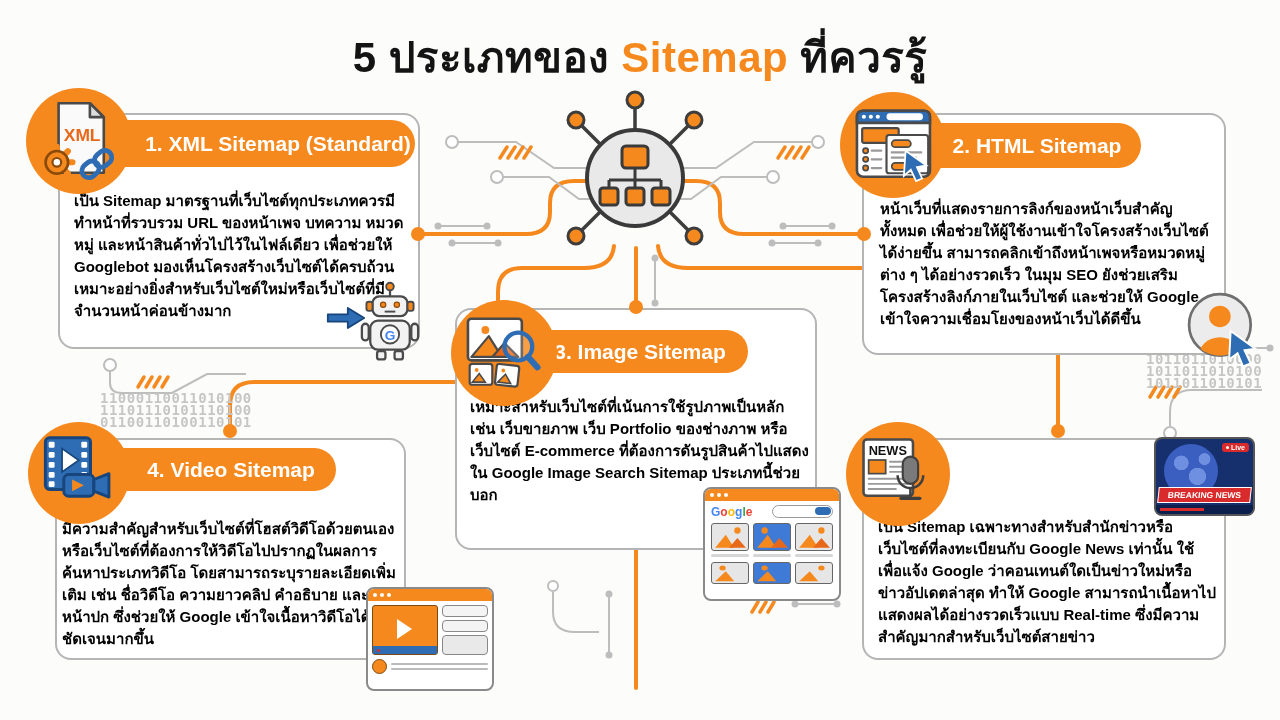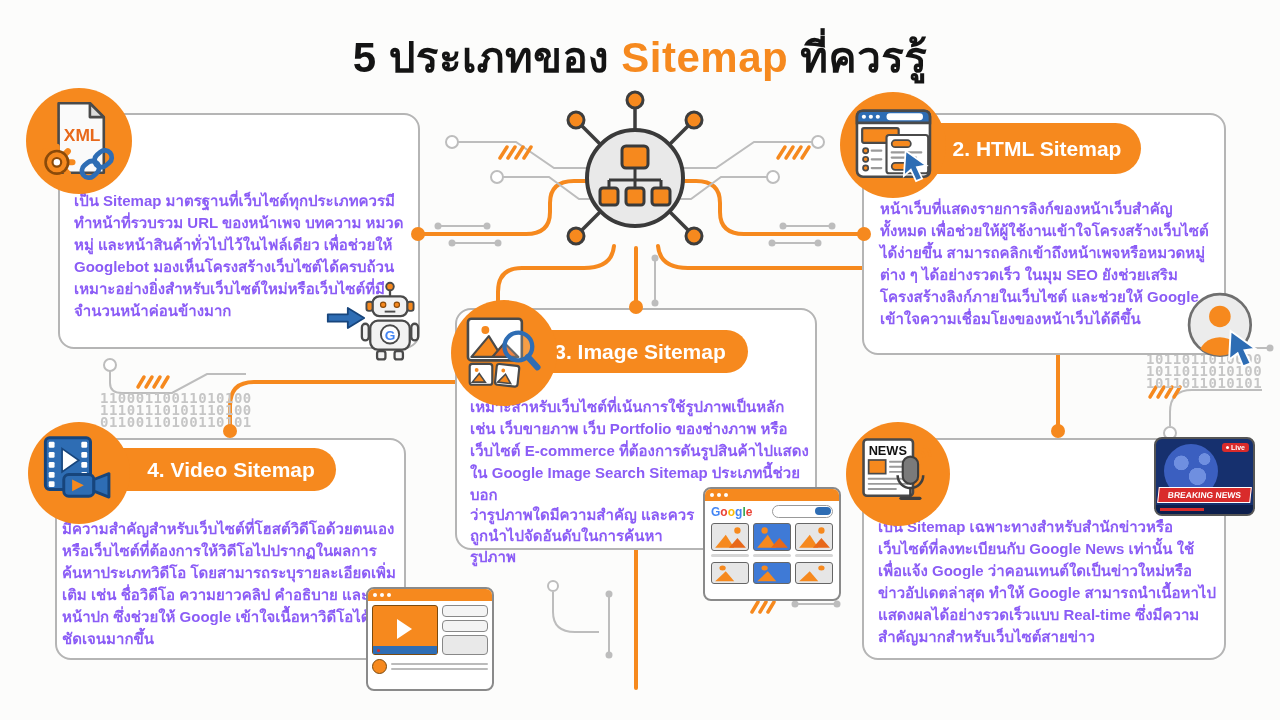--- a/index.html
+++ b/index.html
@@ -19,21 +19,21 @@
   .binary{position:absolute;font-family:"DejaVu Sans Mono",monospace;font-size:14px;
           line-height:12px;color:#c6c6c6;font-weight:bold;letter-spacing:.5px;z-index:1;}
 
   
   .card{position:absolute;background:#fff;border:2px solid #b5b5b5;border-radius:16px;z-index:2;}
   .pill{position:absolute;background:#f6891e;border-radius:28px;color:#fff;font-weight:700;
         font-size:21px;display:flex;align-items:center;justify-content:center;z-index:3;}
   .icon-circle{position:absolute;border-radius:50%;background:#f6891e;z-index:4;
         display:flex;align-items:center;justify-content:center;}
   .icon-circle svg{width:82%;height:82%;overflow:visible;}
-  .body-text{position:absolute;color:#8b5cf6;font-weight:600;font-size:15px;
+  .body-text{position:absolute;color:#000000;font-weight:600;font-size:15px;
         line-height:22px;z-index:3;}
 
   
   .hub{position:absolute;left:545px;top:88px;width:180px;height:180px;z-index:3;}
 
   
   .sprite{position:absolute;z-index:5;}
 
   
   .mock{position:absolute;background:#fff;border:2px solid #8a8a8a;border-radius:8px;
@@ -163,20 +163,23 @@
     <div>1011011010000</div>
     <div>1011011010100</div>
     <div>1011011010101</div>
   </div>
 
   <div class="title">
     <span>5 ประเภทของ </span><span class="hl">Sitemap</span><span> ที่ควรรู้</span>
   </div>
 
   <div class="card" style="left:58px;top:113px;width:358px;height:232px;"></div>
+  <div class="pill" style="left:95px;top:120px;width:320px;height:47px;padding-left:46px;box-sizing:border-box;">
+    <span>1. XML Sitemap (Standard)</span>
+  </div>
   <div class="icon-circle" style="left:26px;top:88px;width:106px;height:106px;text-align:right;">
     <svg viewBox="0 0 100 100">
       <path d="M26 6 h36 l16 16 v64 h-52 z" fill="#fafafa" stroke="#4a4a4a" stroke-width="3" stroke-linejoin="round"></path>
       <path d="M62 6 l16 16 h-16 z" fill="#dcdcdc" stroke="#4a4a4a" stroke-width="3" stroke-linejoin="round"></path>
       <text x="32" y="50" font-size="20" font-weight="bold" fill="#e8681a">XML</text>
       <g>
         <g stroke="#f6891e" stroke-width="7" stroke-linecap="round">
           <path d="M36 74 H42 M24 86 V92 M12 74 H6 M24 62 V56"></path>
           <path d="M32.5 82.5 L36.7 86.7 M15.5 82.5 L11.3 86.7 M15.5 65.5 L11.3 61.3 M32.5 65.5 L36.7 61.3"></path>
         </g>
@@ -185,21 +188,21 @@
       </g>
       <g transform="translate(70,76) rotate(-40)">
         <rect x="-20" y="-8" width="21" height="16" rx="8" fill="none" stroke="#2e6db4" stroke-width="5.5"></rect>
         <rect x="-1" y="-8" width="21" height="16" rx="8" fill="none" stroke="#2e6db4" stroke-width="5.5"></rect>
       </g>
     </svg>
   </div>
   <div class="body-text" style="left:74px;top:190px;width:336px;">เป็น Sitemap มาตรฐานที่เว็บไซต์ทุกประเภทควรมี ทำหน้าที่รวบรวม URL ของหน้าเพจ บทความ หมวดหมู่ และหน้าสินค้าทั่วไปไว้ในไฟล์เดียว เพื่อช่วยให้ Googlebot มองเห็นโครงสร้างเว็บไซต์ได้ครบถ้วน เหมาะอย่างยิ่งสำหรับเว็บไซต์ใหม่หรือเว็บไซต์ที่มีจำนวนหน้าค่อนข้างมาก</div>
 
   <div class="card" style="left:862px;top:113px;width:360px;height:238px;"></div>
-  <div class="pill" style="left:893px;top:123px;width:248px;height:51px;padding-left:40px;box-sizing:border-box;">
+  <div class="pill" style="left:893px;top:123px;width:248px;height:45px;padding-left:40px;box-sizing:border-box;">
     <span>2. HTML Sitemap</span>
   </div>
   <div class="icon-circle" style="left:840px;top:92px;width:106px;height:106px;">
     <svg viewBox="0 0 100 100">
       <rect x="8" y="10" width="84" height="76" rx="7" fill="#fff" stroke="#4a4a4a" stroke-width="3"></rect>
       <path d="M8 24 V17 q0 -7 7 -7 h70 q7 0 7 7 v7 z" fill="#2e6db4" stroke="#4a4a4a" stroke-width="3"></path>
       <circle cx="16" cy="17" r="2.4" fill="#fff"></circle>
         <circle cx="24" cy="17" r="2.4" fill="#fff"></circle>
         <circle cx="32" cy="17" r="2.4" fill="#fff"></circle>
       <rect x="42" y="13" width="42" height="8" rx="4" fill="#fff"></rect>
@@ -243,21 +246,20 @@
         <circle cx="48" cy="70" r="2.2" fill="#f6891e"></circle>
         <path d="M43 84 L51 74 L58 84 Z" fill="#f6891e" stroke="#4a4a4a" stroke-width="1.8"></path>
       </g>
       <g>
         <circle cx="66" cy="42" r="16" fill="rgba(255,255,255,0.18)" stroke="#2e6db4" stroke-width="5"></circle>
         <path d="M77 54 L88 66" stroke="#2e6db4" stroke-width="7" stroke-linecap="round"></path>
       </g>
     </svg>
   </div>
   <div class="body-text" style="left:470px;top:396px;width:344px;">เหมาะสำหรับเว็บไซต์ที่เน้นการใช้รูปภาพเป็นหลัก เช่น เว็บขายภาพ เว็บ Portfolio ของช่างภาพ หรือเว็บไซต์ E-commerce ที่ต้องการดันรูปสินค้าไปแสดงใน Google Image Search Sitemap ประเภทนี้ช่วยบอก</div>
-  <div class="body-text" style="left:470px;top:504px;width:228px;line-height:21px;">ว่ารูปภาพใดมีความสำคัญ และควรถูกนำไปจัดอันดับในการค้นหารูปภาพ</div>
 
   <div class="mock" style="left:703px;top:487px;width:134px;height:110px;">
     <div class="mock-bar">
         <span class="mdot"></span>
         <span class="mdot"></span>
         <span class="mdot"></span>
       </div>
     <div class="g-row">
       <span class="g-logo"><span style="color:#4285F4">G</span><span style="color:#EA4335">o</span><span style="color:#FBBC05">o</span><span style="color:#4285F4">g</span><span style="color:#34A853">l</span><span style="color:#EA4335">e</span></span>
       <span class="g-search">

